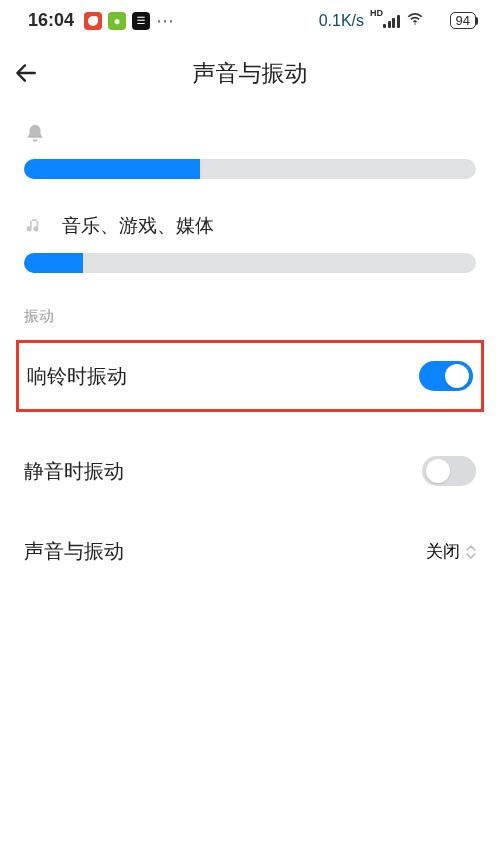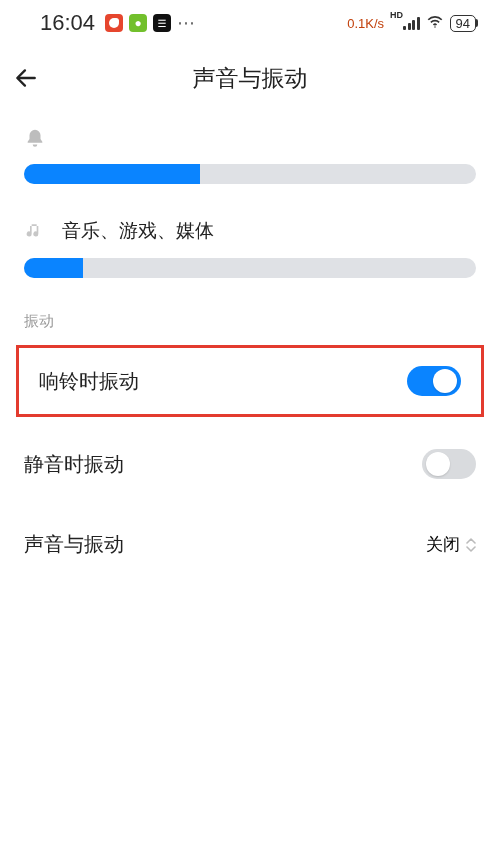--- a/index.html
+++ b/index.html
@@ -26,23 +26,22 @@
       font-size: 17px;
       font-weight: 500;
       color: #2b2b2b;
     }
     .status-left {
       display: flex;
       align-items: center;
       gap: 10px;
     }
     .status-time {
-      font-size: 22px;
-      font-weight: 400;
-      margin-left: 12px;
+      font-size: 18px;
+      font-weight: 700;
     }
     .status-icons-left {
       display: flex;
       align-items: center;
       gap: 6px;
     }
     .status-icons-left span {
       display: inline-flex;
       align-items: center;
       justify-content: center;
@@ -63,35 +62,35 @@
       width: 18px; height: 18px; background:#111; border-radius:4px;
       display:flex;align-items:center;justify-content:center;color:#fff;font-size:10px;
     }
     .dots-icon{color:#666;font-size:18px;line-height:1;}
     .status-right {
       display: flex;
       align-items: center;
       gap: 6px;
       font-size: 14px;
     }
-    .net-speed{font-size:13px;color:#c2410c;}
+    .net-speed{font-size:16px;color:#0c4a6e;}
     .signal-bars{
       display:inline-flex;align-items:flex-end;gap:1.5px;height:14px;
     }
     .signal-bars span{width:3px;background:#333;border-radius:1px;}
     .signal-bars span:nth-child(1){height:4px;}
     .signal-bars span:nth-child(2){height:7px;}
     .signal-bars span:nth-child(3){height:10px;}
     .signal-bars span:nth-child(4){height:13px;}
     .hd-tag{font-size:9px;font-weight:700;line-height:1;position:relative;top:-5px;}
     .wifi-icon svg{width:18px;height:18px;}
     .battery-box{
       display:inline-flex;align-items:center;gap:3px;
       border:1.5px solid #333;border-radius:5px;padding:1px 5px;
-      font-size:13px;font-weight:500;line-height:1;
+      font-size:13px;font-weight:500;line-height:1;margin-left:20px;
     }
     .battery-tip{width:2px;height:8px;background:#333;border-radius:0 2px 2px 0;}
     
     .header {
       display:flex;align-items:center;
       padding: 18px 6px 10px;
     }
     .back-btn{
       width:40px;height:40px;display:flex;align-items:center;justify-content:center;
       cursor:pointer;
@@ -117,21 +116,21 @@
     }
     .slider-fill.fuller{border-radius:12px;}
     .section-label{
       font-size:15px;color:#9a9a9a;margin:28px 0 14px;
     }
     .toggle-row{
       display:flex;align-items:center;justify-content:space-between;
       padding:32px 0;
     }
     .toggle-row.highlighted{
-      border:3px solid #e33b2e;padding:18px 20px;margin:0 -8px;
+      border:3px solid #e33b2e;padding:18px 8px;margin:12px -8px;
     }
     .toggle-label{font-size:20px;color:#222;}
     .switch{
       position:relative;width:54px;height:30px;border-radius:16px;cursor:pointer;
     }
     .switch.on{background:#0a84ff;}
     .switch.off{background:#d9dbde;}
     .switch-knob{
       position:absolute;top:3px;width:24px;height:24px;background:#fff;border-radius:50%;
       box-shadow:0 1px 2px rgba(0,0,0,.15);

